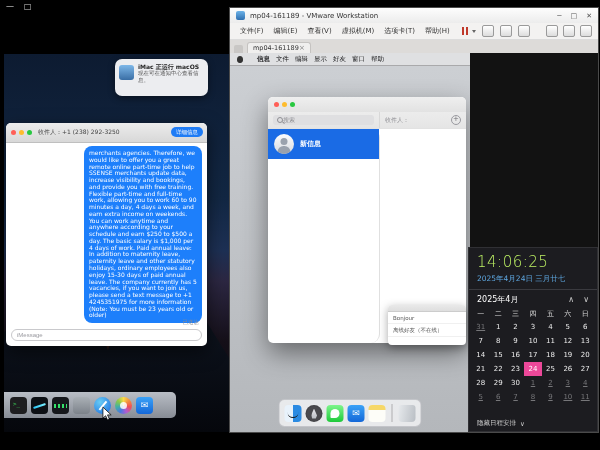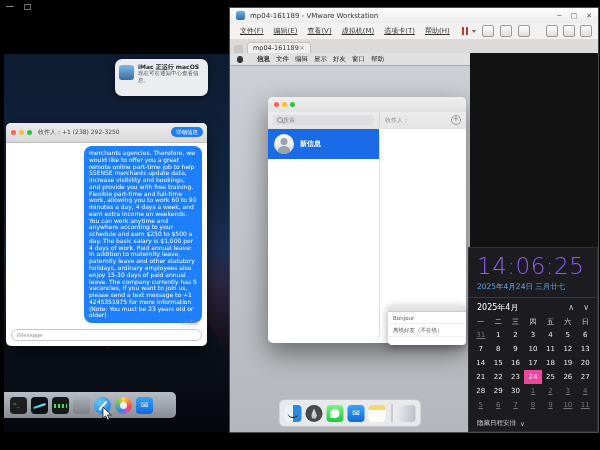--- a/index.html
+++ b/index.html
@@ -79,21 +79,21 @@
   .vmware{position:absolute;left:230px;top:8px;width:368px;height:424px;background:#e8e6e5;
     box-shadow:0 0 0 1px #4a4a4a;display:flex;flex-direction:column;}
   .vm-titlebar{height:15px;background:linear-gradient(#fdfdfd,#ececec);display:flex;align-items:center;
     padding:0 6px;gap:5px;flex:none;}
   .vm-appicon{width:9px;height:9px;background:linear-gradient(#6db3e8,#2f6fb0);border-radius:2px;flex:none;}
   .vm-title{font-size:7px;color:#333;white-space:nowrap;}
   .vm-winbtns{margin-left:auto;display:flex;gap:9px;font-size:7px;color:#555;}
   .vm-menubar{height:16px;background:#f3f2f1;display:flex;align-items:center;padding:0 6px;flex:none;
     border-bottom:1px solid #dcdcdc;}
   #vm-menus{display:flex;gap:2px;}
-  .vm-menu{font-size:7px;color:#333;padding:1px 4px;white-space:nowrap;text-decoration:underline;}
+  .vm-menu{font-size:7px;color:#333;padding:1px 4px;white-space:nowrap;}
   .vm-toolbar{display:flex;align-items:center;gap:6px;margin-left:8px;}
   .pause{display:flex;gap:1.5px;align-items:center;}
   .pause i{width:2.5px;height:8px;background:#c0392b;display:block;}
   .caret{width:0;height:0;border-left:2.5px solid transparent;border-right:2.5px solid transparent;
     border-top:3px solid #666;margin-left:2px;display:inline-block;}
   .tbtn{width:10px;height:10px;border:1px solid #9a9a9a;background:linear-gradient(#fff,#dcdcdc);
     border-radius:2px;display:inline-block;}
   .vm-toolbar-right{margin-left:auto;display:flex;gap:5px;}
   .vm-tabstrip{height:13px;background:#dddbd9;display:flex;align-items:flex-end;padding:0 4px;gap:4px;flex:none;}
   .vm-home{width:9px;height:8px;background:#c9c7c5;border-radius:2px 2px 0 0;}
@@ -147,21 +147,21 @@
   .buddies-bar{height:6px;background:linear-gradient(#e9e9e9,#dedede);border-bottom:1px solid #ccc;}
   .buddy-row{font-size:5.5px;color:#555;padding:2.5px 5px;border-bottom:1px solid #f0f0f0;}
 
   .dock2{position:absolute;left:50%;transform:translateX(-50%);bottom:5px;height:26px;
     background:rgba(246,247,249,.78);border:1px solid rgba(180,180,185,.7);border-radius:6px;
     display:flex;align-items:center;gap:4px;padding:0 5px;z-index:2;}
 
   
   .clock{position:absolute;left:468px;top:247px;width:130px;height:185px;background:#1c1c20;
     border:1px solid rgba(255,255,255,.09);box-sizing:border-box;z-index:20;color:#fff;}
-  .clock-time{font-size:23px;font-weight:200;padding:5px 0 0 8px;letter-spacing:.5px;color:#8b5cf6;}
+  .clock-time{font-size:15px;font-weight:200;padding:5px 0 0 8px;letter-spacing:.5px;color:#bef264;}
   .clock-date{font-size:7.5px;color:#5ea7e0;padding:3px 0 5px 8px;}
   .clock-div{height:1px;background:#3a3a3f;}
   .cal-head{display:flex;align-items:center;padding:4px 8px 2px;}
   .cal-month{font-size:8px;color:#fff;}
   .cal-chevrons{margin-left:auto;display:flex;gap:9px;font-size:8px;color:#c8c8c8;}
   .cal-dow{display:grid;grid-template-columns:repeat(7,1fr);padding:1px 3px 0;}
   .cal-dow span{font-size:7px;color:#dedede;text-align:center;line-height:12px;}
   .cal-grid{display:grid;grid-template-columns:repeat(7,1fr);grid-auto-rows:14px;padding:0 3px;}
   .cal-cell{font-size:7px;color:#ececec;text-align:center;line-height:14px;}
   .cal-cell.o{color:#767679;text-decoration:underline;}

